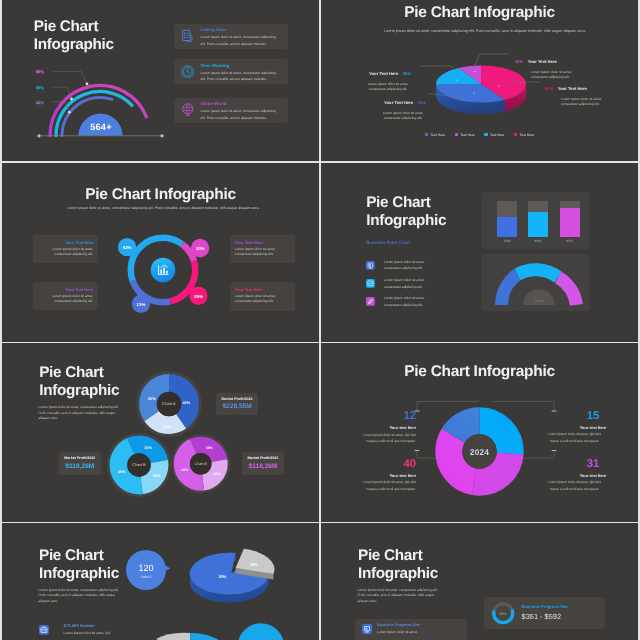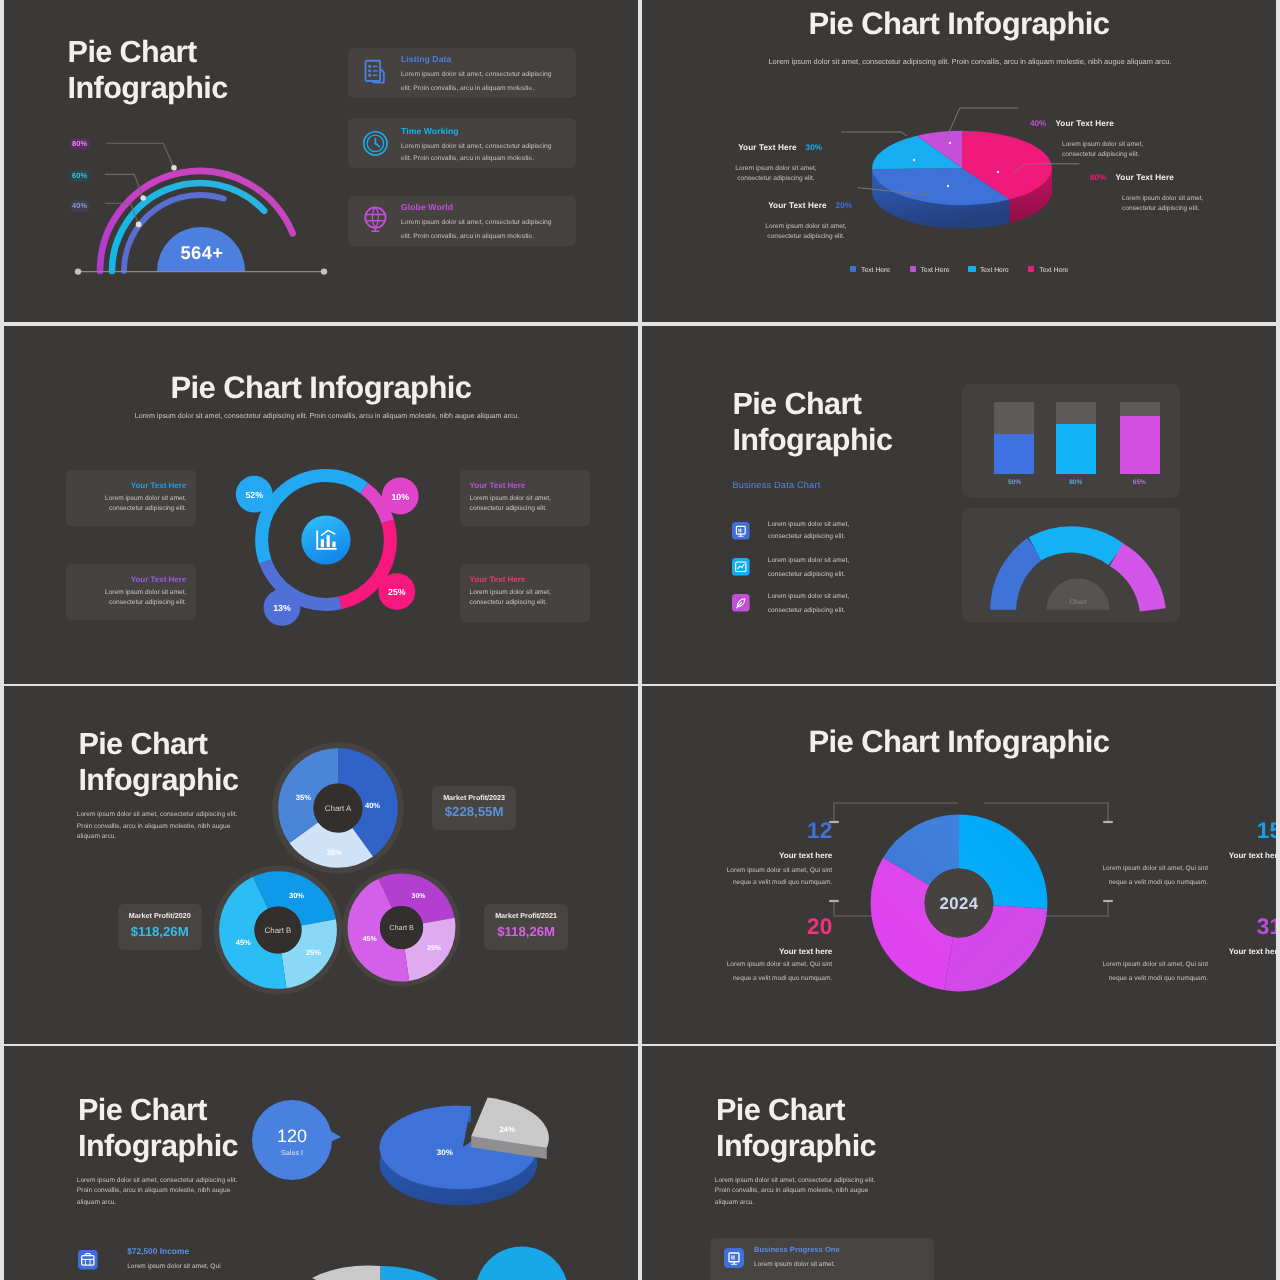--- a/index.html
+++ b/index.html
@@ -79,21 +79,21 @@
   .s5-tag{position:absolute;width:42.1px;height:22.3px;background:#474441;border-radius:2.8px;}
   .s5-tl{position:absolute;top:3.5px;left:0;right:0;text-align:center;font-size:3.6px;font-weight:bold;color:#f0ece9;}
   .s5-tv{position:absolute;top:10.3px;left:0;right:0;text-align:center;font-size:6.6px;font-weight:bold;}
   
   .s6-title{position:absolute;left:0;right:0;top:19.5px;text-align:center;font-size:15.5px;font-weight:bold;color:#f2f0ef;letter-spacing:-0.3px;}
   .s6-lead{position:absolute;left:8px;top:0px;}
   .s6-donut{position:absolute;left:114.1px;top:63.6px;}
   .s6-cn{font-size:8.4px;font-weight:bold;fill:#cfd8ea;letter-spacing:0.2px;}
   .s6-co{position:absolute;width:96px;}
   .s6-l{left:-0.9px;text-align:right;}
-  .s6-r{left:224px;text-align:right;}
+  .s6-r{left:224px;text-align:center;}
   .s6-num{font-size:11.3px;font-weight:bold;line-height:11.3px;}
   .s6-ct{font-size:4px;font-weight:bold;color:#f0eeec;margin-top:3px;}
   .s6-cb{font-size:3.3px;color:#c4c0bd;line-height:6.6px;margin-top:1.2px;}
   .s6-l .s6-cb{margin-left:37px;}
   .s6-r .s6-cb{margin-right:37px;}
   
   .s7-title{position:absolute;left:37px;top:23.6px;font-size:15.3px;font-weight:bold;
             line-height:18px;color:#f2f0ef;letter-spacing:-0.3px;}
   .s7-sub{position:absolute;left:36.4px;top:64.6px;width:84px;font-size:3.3px;color:#c6c2bf;line-height:5.6px;}
   .s7-item{position:absolute;left:36.9px;top:99px;width:120px;}
@@ -475,21 +475,21 @@
       </g>
       <circle cx="44.5" cy="44.5" r="17.2" fill="#46423f"></circle>
       <text x="44.5" y="47.5" class="s6-cn" text-anchor="middle">2024</text>
     </svg>
     <div class="s6-co s6-l" style="top:68.2px">
       <div class="s6-num" style="color:#3f72d8">12</div>
       <div class="s6-ct">Your text here</div>
       <div class="s6-cb">Lorem ipsum dolor sit amet, Qui sint neque a velit modi quo numquam.</div>
     </div>
     <div class="s6-co s6-l" style="top:115.7px">
-      <div class="s6-num" style="color:#f0337d">20</div>
+      <div class="s6-num" style="color:#f0337d">40</div>
       <div class="s6-ct">Your text here</div>
       <div class="s6-cb">Lorem ipsum dolor sit amet, Qui sint neque a velit modi quo numquam.</div>
     </div>
     <div class="s6-co s6-r" style="top:67.7px">
       <div class="s6-num" style="color:#1b9ee8">15</div>
       <div class="s6-ct">Your text here</div>
       <div class="s6-cb">Lorem ipsum dolor sit amet, Qui sint neque a velit modi quo numquam.</div>
     </div>
     <div class="s6-co s6-r" style="top:115.7px">
       <div class="s6-num" style="color:#b94fe0">31</div>
@@ -562,14 +562,23 @@
       <svg class="s8-ic" viewBox="0 0 24 24">
         <rect x="0" y="0" width="24" height="24" rx="5" fill="#3f6fd8"></rect>
         <rect x="6" y="6" width="12" height="10.5" rx="1" fill="none" stroke="#fff" stroke-width="1.6"></rect>
         <path d="M9.5 9.5 V13.2 M12 9.5 V13.2" stroke="#fff" stroke-width="1.5" stroke-linecap="round"></path>
         <path d="M12 16.5 V19.5 M9 19.5 H15" stroke="#fff" stroke-width="1.4" stroke-linecap="round"></path>
       </svg>
       <div class="s8-it">Business Progress One</div>
       <div class="s8-ib">Lorem ipsum dolor sit amet.</div>
     </div>
 
+    <div class="s8-row" style="top:74.3px">
+      <svg class="s8-ring" viewBox="0 0 26 26">
+        <circle cx="13" cy="13" r="9.35" fill="none" stroke="#5b5855" stroke-width="3.3"></circle>
+        <circle cx="13" cy="13" r="9.35" fill="none" stroke="#12a8ee" stroke-width="3.3" stroke-dasharray="33 25.7" stroke-dashoffset="-12" transform="rotate(-90 13 13)" stroke-linecap="round"></circle>
+        <text x="13" y="14.6" class="s8-rp" text-anchor="middle">54%</text>
+      </svg>
+      <div class="s8-rt" style="color:#12a8ee">Business Progress Two</div>
+      <div class="s8-rv">$351 - $592</div>
+    </div>
   </div>
 </div>
 
 </body></html>

